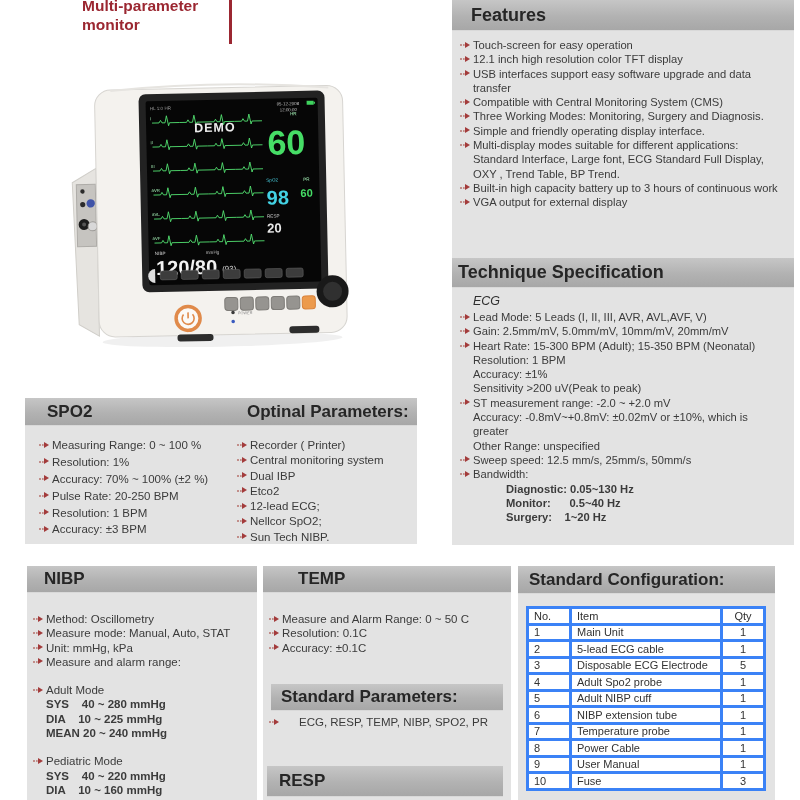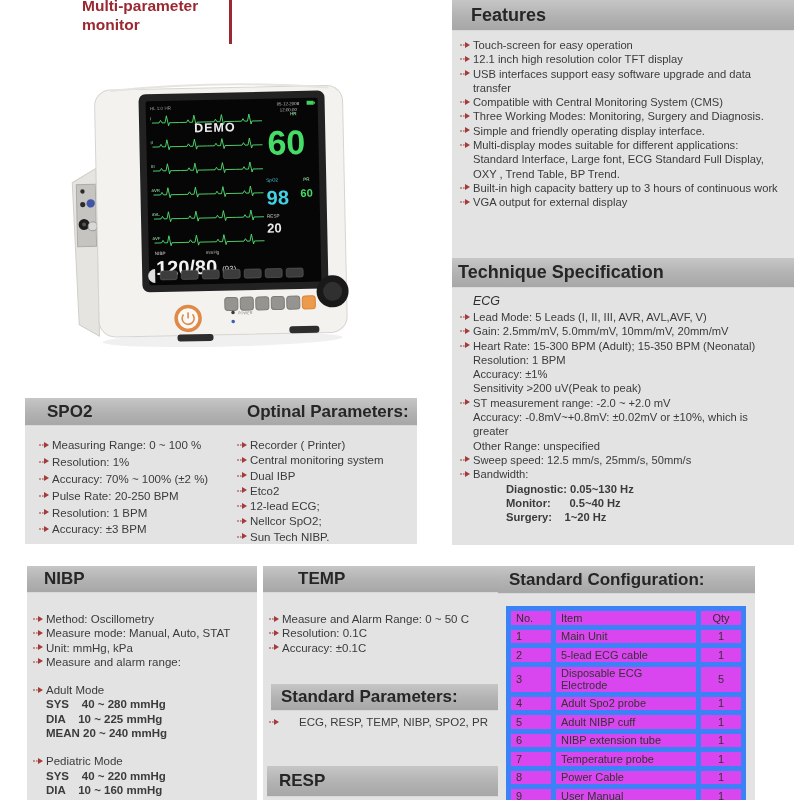--- a/index.html
+++ b/index.html
@@ -49,24 +49,24 @@
   #nibp-panel{left:27px;top:566px;width:230px;height:234px;}
   #nibp-bar{height:26px;font-size:17px;padding-left:17px;}
   #nibp-list{position:absolute;top:46px;left:6px;width:218px;}
   .gap14{margin-top:14px;}
   #temp-panel{left:263px;top:566px;width:248px;height:234px;}
   #temp-bar{height:26px;font-size:17px;padding-left:35px;}
   #temp-list{position:absolute;top:46px;left:6px;width:236px;}
   #stdparam-bar{position:absolute;top:118px;left:8px;width:222px;height:26px;font-size:17px;padding-left:10px;}
   #stdparam-item{position:absolute;top:149px;left:6px;width:236px;text-align:center;}
   #resp-bar{position:absolute;top:200px;left:4px;right:8px;height:30px;font-size:17px;padding-left:12px;}
-  #config-panel{left:498px;top:566px;width:257px;height:234px;}
+  #config-panel{left:518px;top:566px;width:257px;height:234px;}
   #config-bar{height:27px;font-size:17px;padding-left:11px;}
   #config-table{position:absolute;top:40px;left:8px;border-collapse:collapse;width:240px;font-size:11px;color:#333;}
-  #config-table th,#config-table td{border:5px solid #3b82f6;background:#d946ef;padding:0.5px 5px;font-weight:normal;text-align:left;height:12.5px;}
+  #config-table th,#config-table td{border:3px solid #3b82f6;background:#ffffff;padding:0.5px 5px;font-weight:normal;text-align:left;height:12.5px;}
   #config-table th{color:#2f2f2f;}
   #config-table td.qty,#config-table th.qty{width:30px;text-align:center;}
   #config-table td.no,#config-table th.no{width:30px;}
   
   #monitor{left:55px;top:82px;width:300px;height:270px;}
 </style>
 </head>
 <body>
 
 <div id="title" class="abs">

